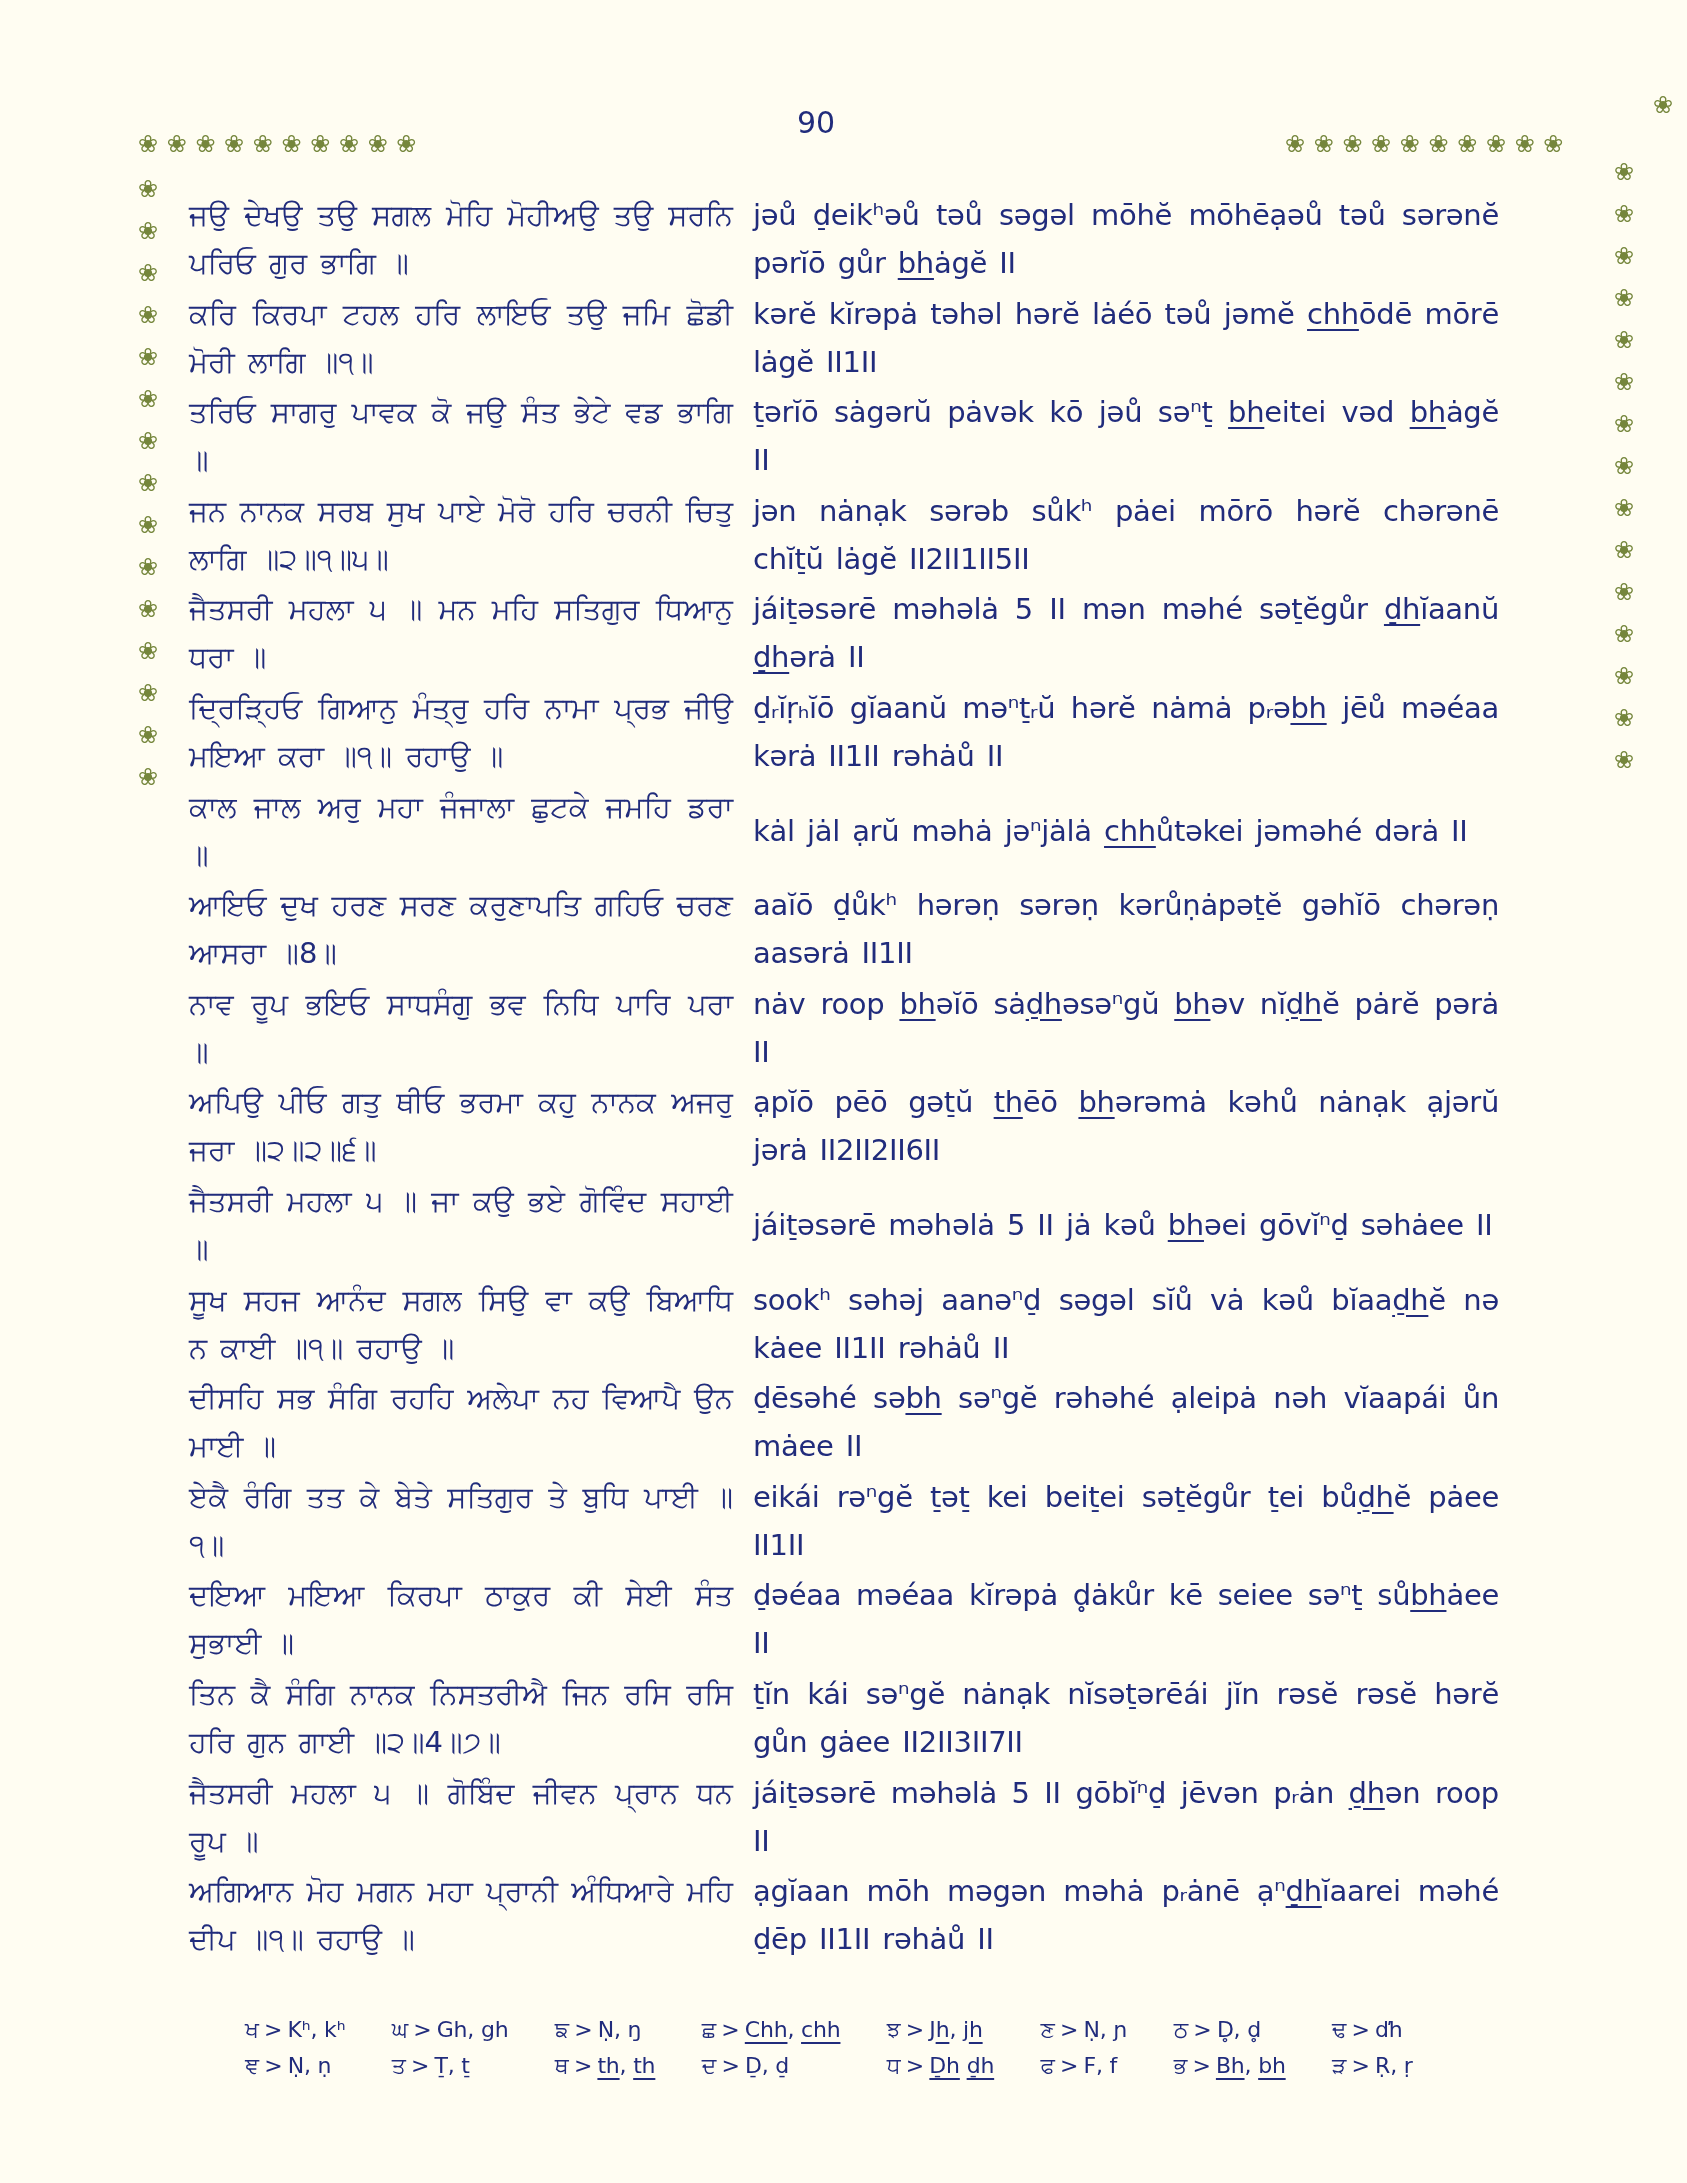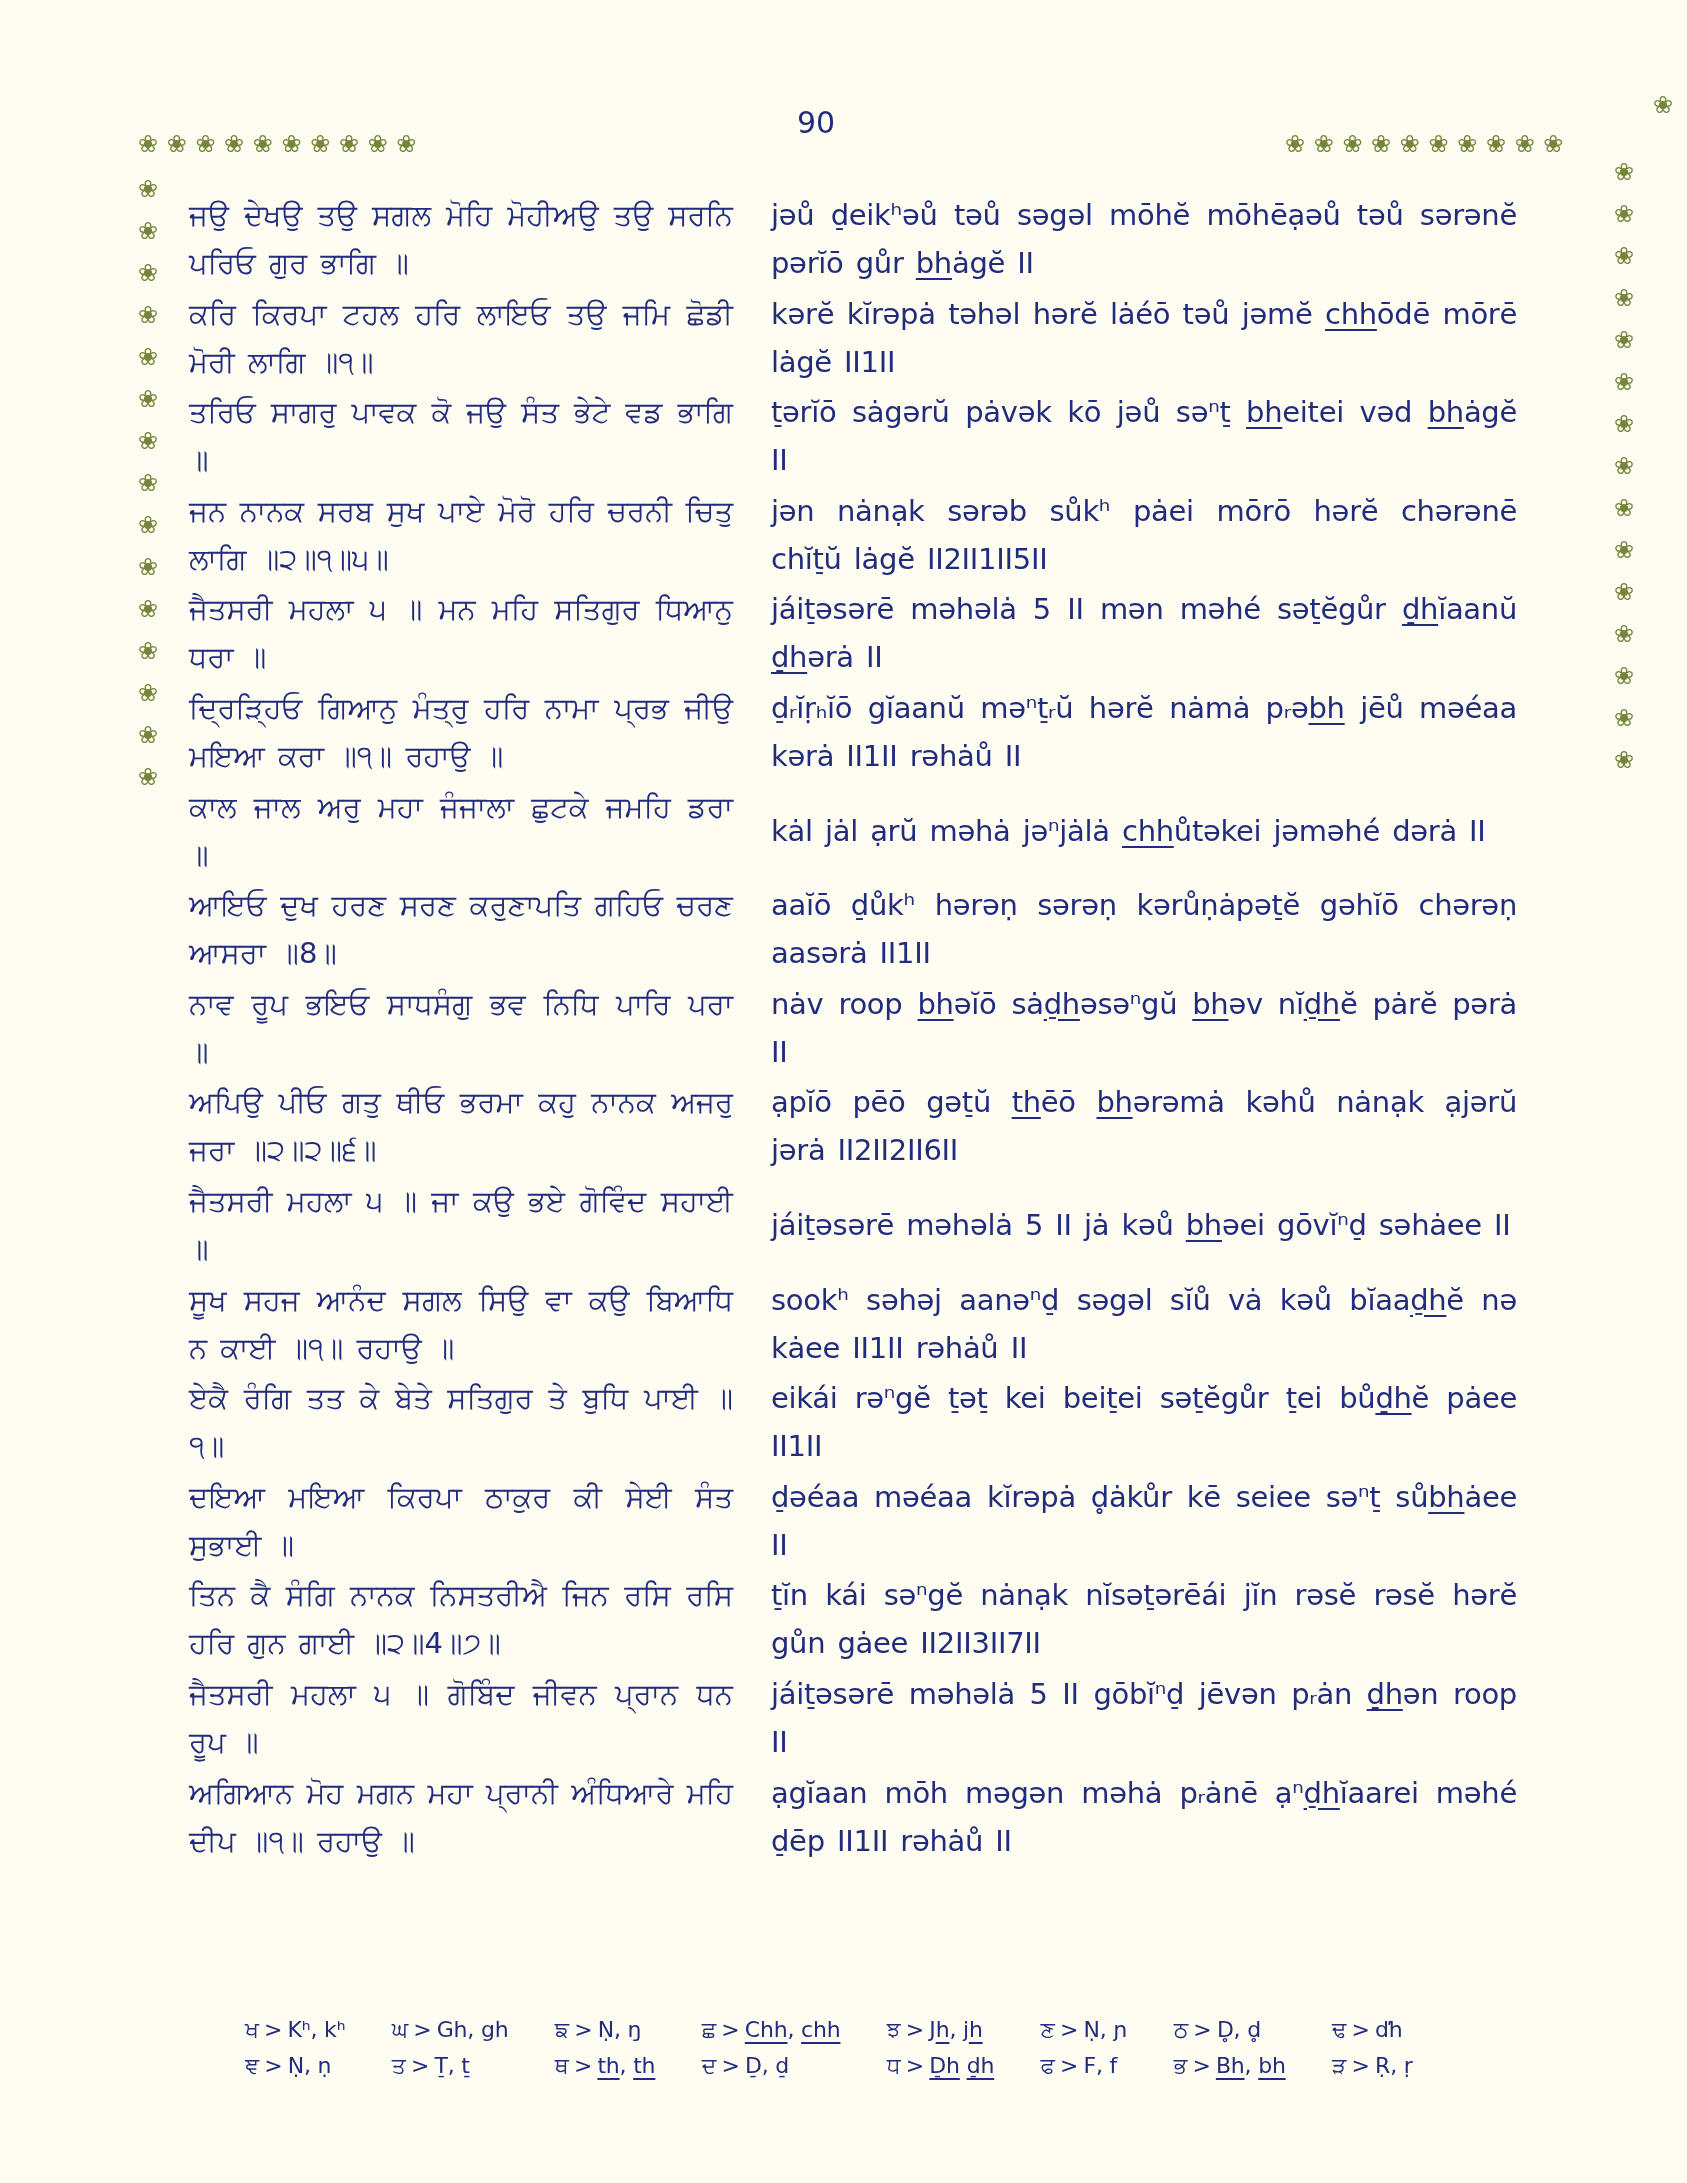--- a/index.html
+++ b/index.html
@@ -26,21 +26,21 @@
   
   .verses{
     position:absolute;left:189px;top:191px;width:1330px;
   }
   .vrow{display:flex;align-items:center;margin-bottom:2.6px;}
   .gcol{
     width:544px;font-size:29px;line-height:48px;text-align:justify;
     word-spacing:4px;color:var(--ink);
   }
   .rcol{
-    width:746px;margin-left:38px;font-size:29px;line-height:48px;
+    width:746px;margin-left:20px;font-size:29px;line-height:48px;
     text-align:justify;word-spacing:3.3px;color:var(--ink);letter-spacing:-0.3px;
   }
   .ul{text-decoration:underline;text-underline-offset:4.6px;text-decoration-thickness:2px;}
   
   .legend{
     position:absolute;left:245px;top:2017px;width:1184px;
     display:grid;grid-template-columns:repeat(8,auto);
     column-gap:30px;row-gap:10.6px;
     font-size:22px;color:var(--ink);letter-spacing:-0.2px;
   }
@@ -170,20 +170,24 @@
     <div class="vrow">
       <div class="gcol">ਜੈਤਸਰੀ ਮਹਲਾ ੫ ॥ ਜਾ ਕਉ ਭਏ ਗੋਵਿੰਦ ਸਹਾਈ ॥</div>
       <div class="rcol">jáit̠əsərē məhəlȧ 5 II jȧ kəů <span class="ul">bh</span>əei gōvĭⁿd̠ səhȧee II</div>
     </div>
 
     <div class="vrow">
       <div class="gcol">ਸੂਖ ਸਹਜ ਆਨੰਦ ਸਗਲ ਸਿਉ ਵਾ ਕਉ ਬਿਆਧਿ ਨ ਕਾਈ ॥੧॥ ਰਹਾਉ ॥</div>
       <div class="rcol">sookʰ səhəj aanəⁿd̠ səgəl sĭů vȧ kəů bĭaa<span class="ul">d̠h</span>ĕ nə kȧee II1II rəhȧů II</div>
     </div>
 
+    <div class="vrow">
+      <div class="gcol">ਦੀਸਹਿ ਸਭ ਸੰਗਿ ਰਹਹਿ ਅਲੇਪਾ ਨਹ ਵਿਆਪੈ ਉਨ ਮਾਈ ॥</div>
+      <div class="rcol">d̠ēsəhé sə<span class="ul">bh</span> səⁿgĕ rəhəhé ạleipȧ nəh vĭaapái ůn mȧee II</div>
+    </div>
 
     <div class="vrow">
       <div class="gcol">ਏਕੈ ਰੰਗਿ ਤਤ ਕੇ ਬੇਤੇ ਸਤਿਗੁਰ ਤੇ ਬੁਧਿ ਪਾਈ ॥੧॥</div>
       <div class="rcol">eikái rəⁿgĕ t̠ət̠ kei beit̠ei sət̠ĕgůr t̠ei bů<span class="ul">d̠h</span>ĕ pȧee II1II</div>
     </div>
 
     <div class="vrow">
       <div class="gcol">ਦਇਆ ਮਇਆ ਕਿਰਪਾ ਠਾਕੁਰ ਕੀ ਸੇਈ ਸੰਤ ਸੁਭਾਈ ॥</div>
       <div class="rcol">d̠əéaa məéaa kĭrəpȧ d̥ȧkůr kē seiee səⁿt̠ sů<span class="ul">bh</span>ȧee II</div>
     </div>

